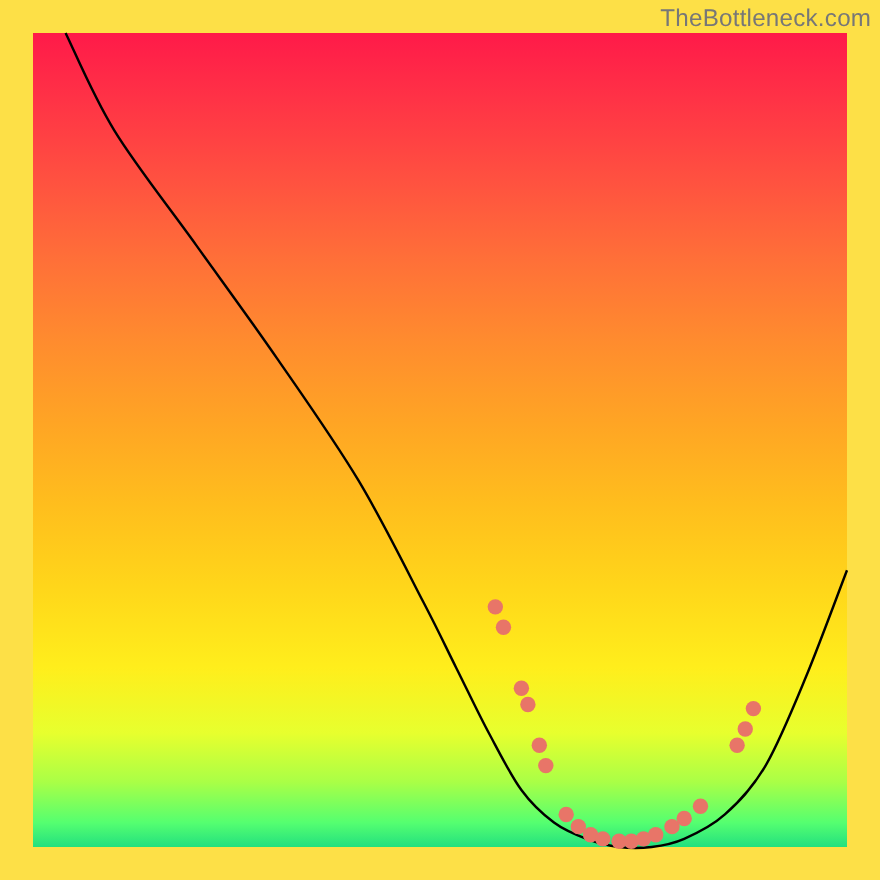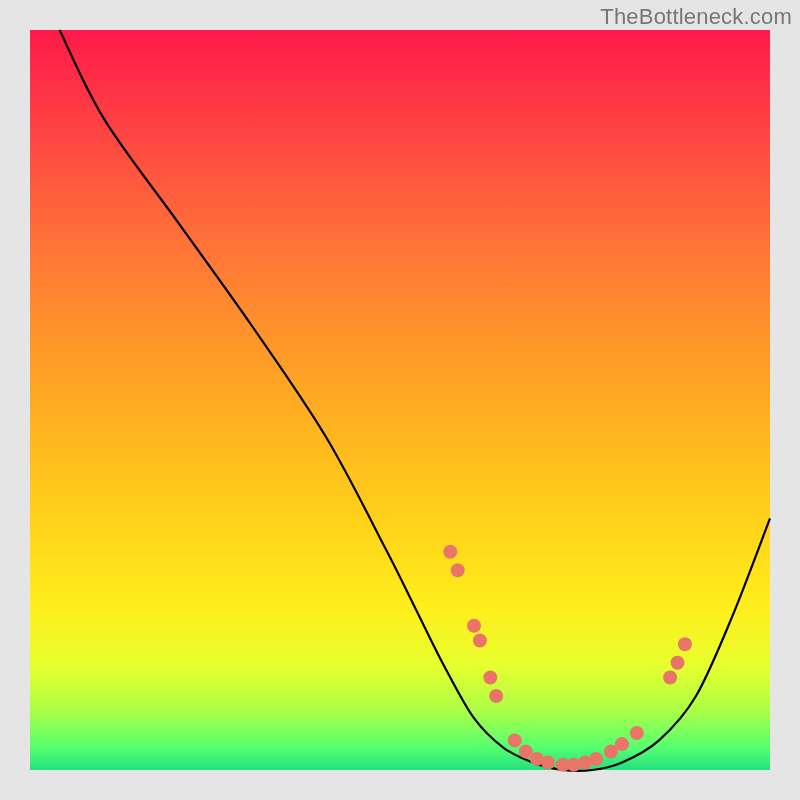--- a/index.html
+++ b/index.html
@@ -10,21 +10,21 @@
     background: #000;
     overflow: hidden;
     font-family: Arial, Helvetica, sans-serif;
   }
   .frame {
     position: absolute;
     left: 0;
     top: 0;
     width: 800px;
     height: 800px;
-    background: #e5e5e5;
+    background: #fde047;
   }
   .plot-area {
     position: absolute;
     left: 30px;
     top: 30px;
     width: 740px;
     height: 740px;
     
     background: linear-gradient(
       to bottom,

